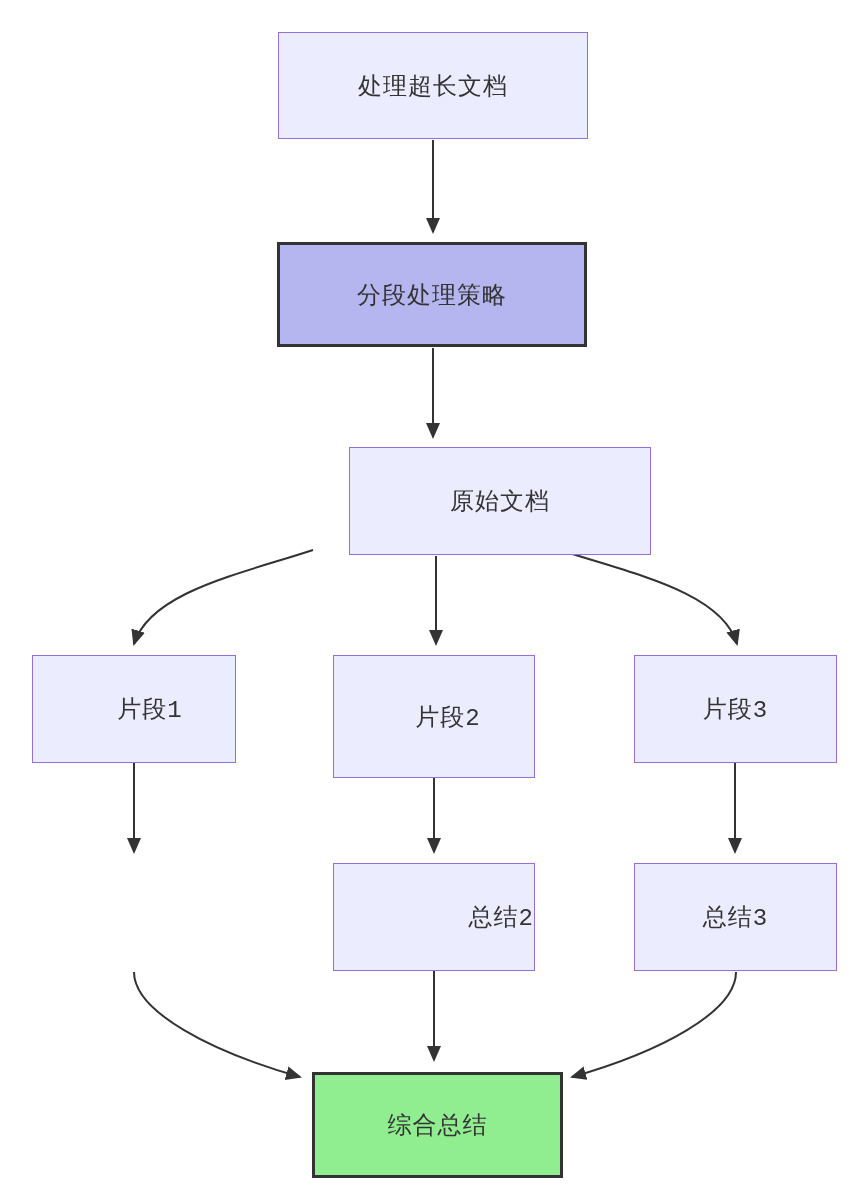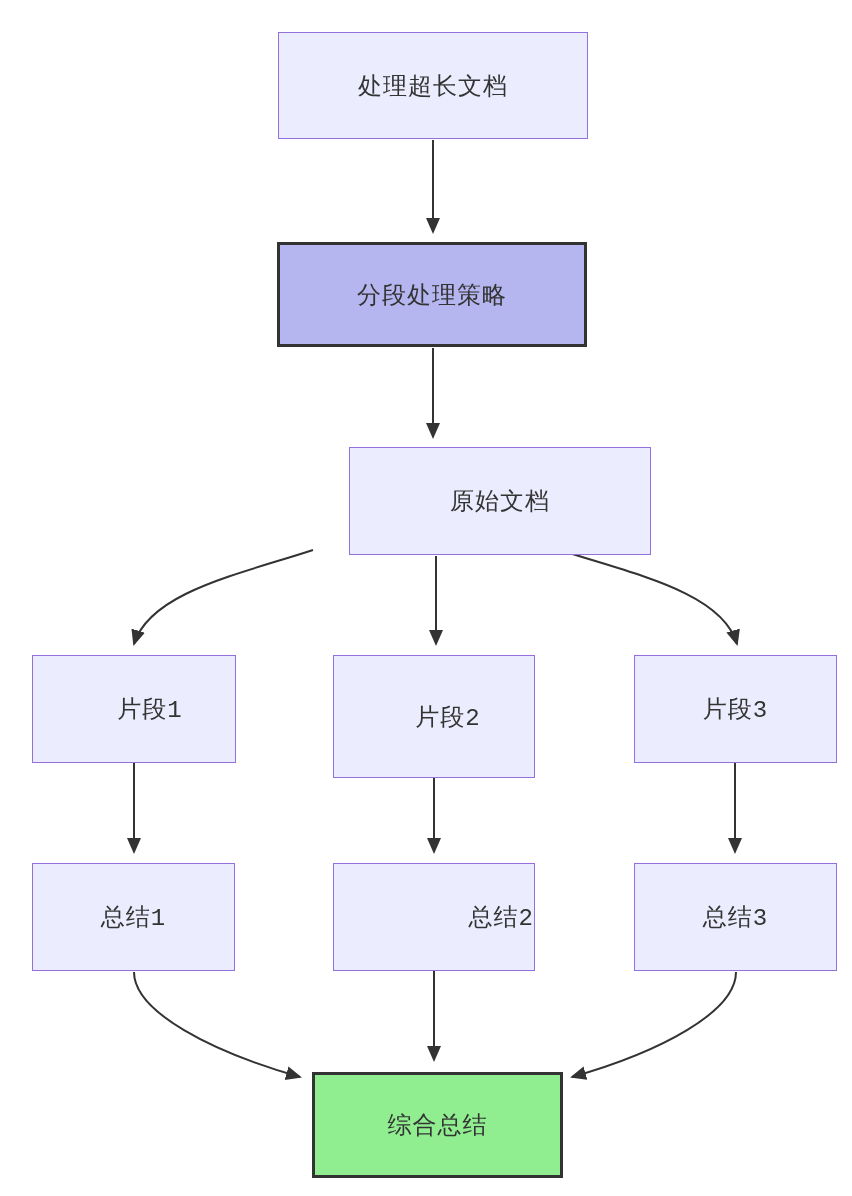--- a/index.html
+++ b/index.html
@@ -96,23 +96,20 @@
   </div>
 
   <div class="node node-default n-frag2">
     <span>片段2</span>
   </div>
 
   <div class="node node-default n-frag3">
     <span>片段3</span>
   </div>
 
-  <div class="node node-default n-sum1">
-    <span>总结1</span>
-  </div>
 
   <div class="node node-default n-sum2">
     <span>总结2</span>
   </div>
 
   <div class="node node-default n-sum3">
     <span>总结3</span>
   </div>
 
   <div class="node node-result n-final">

